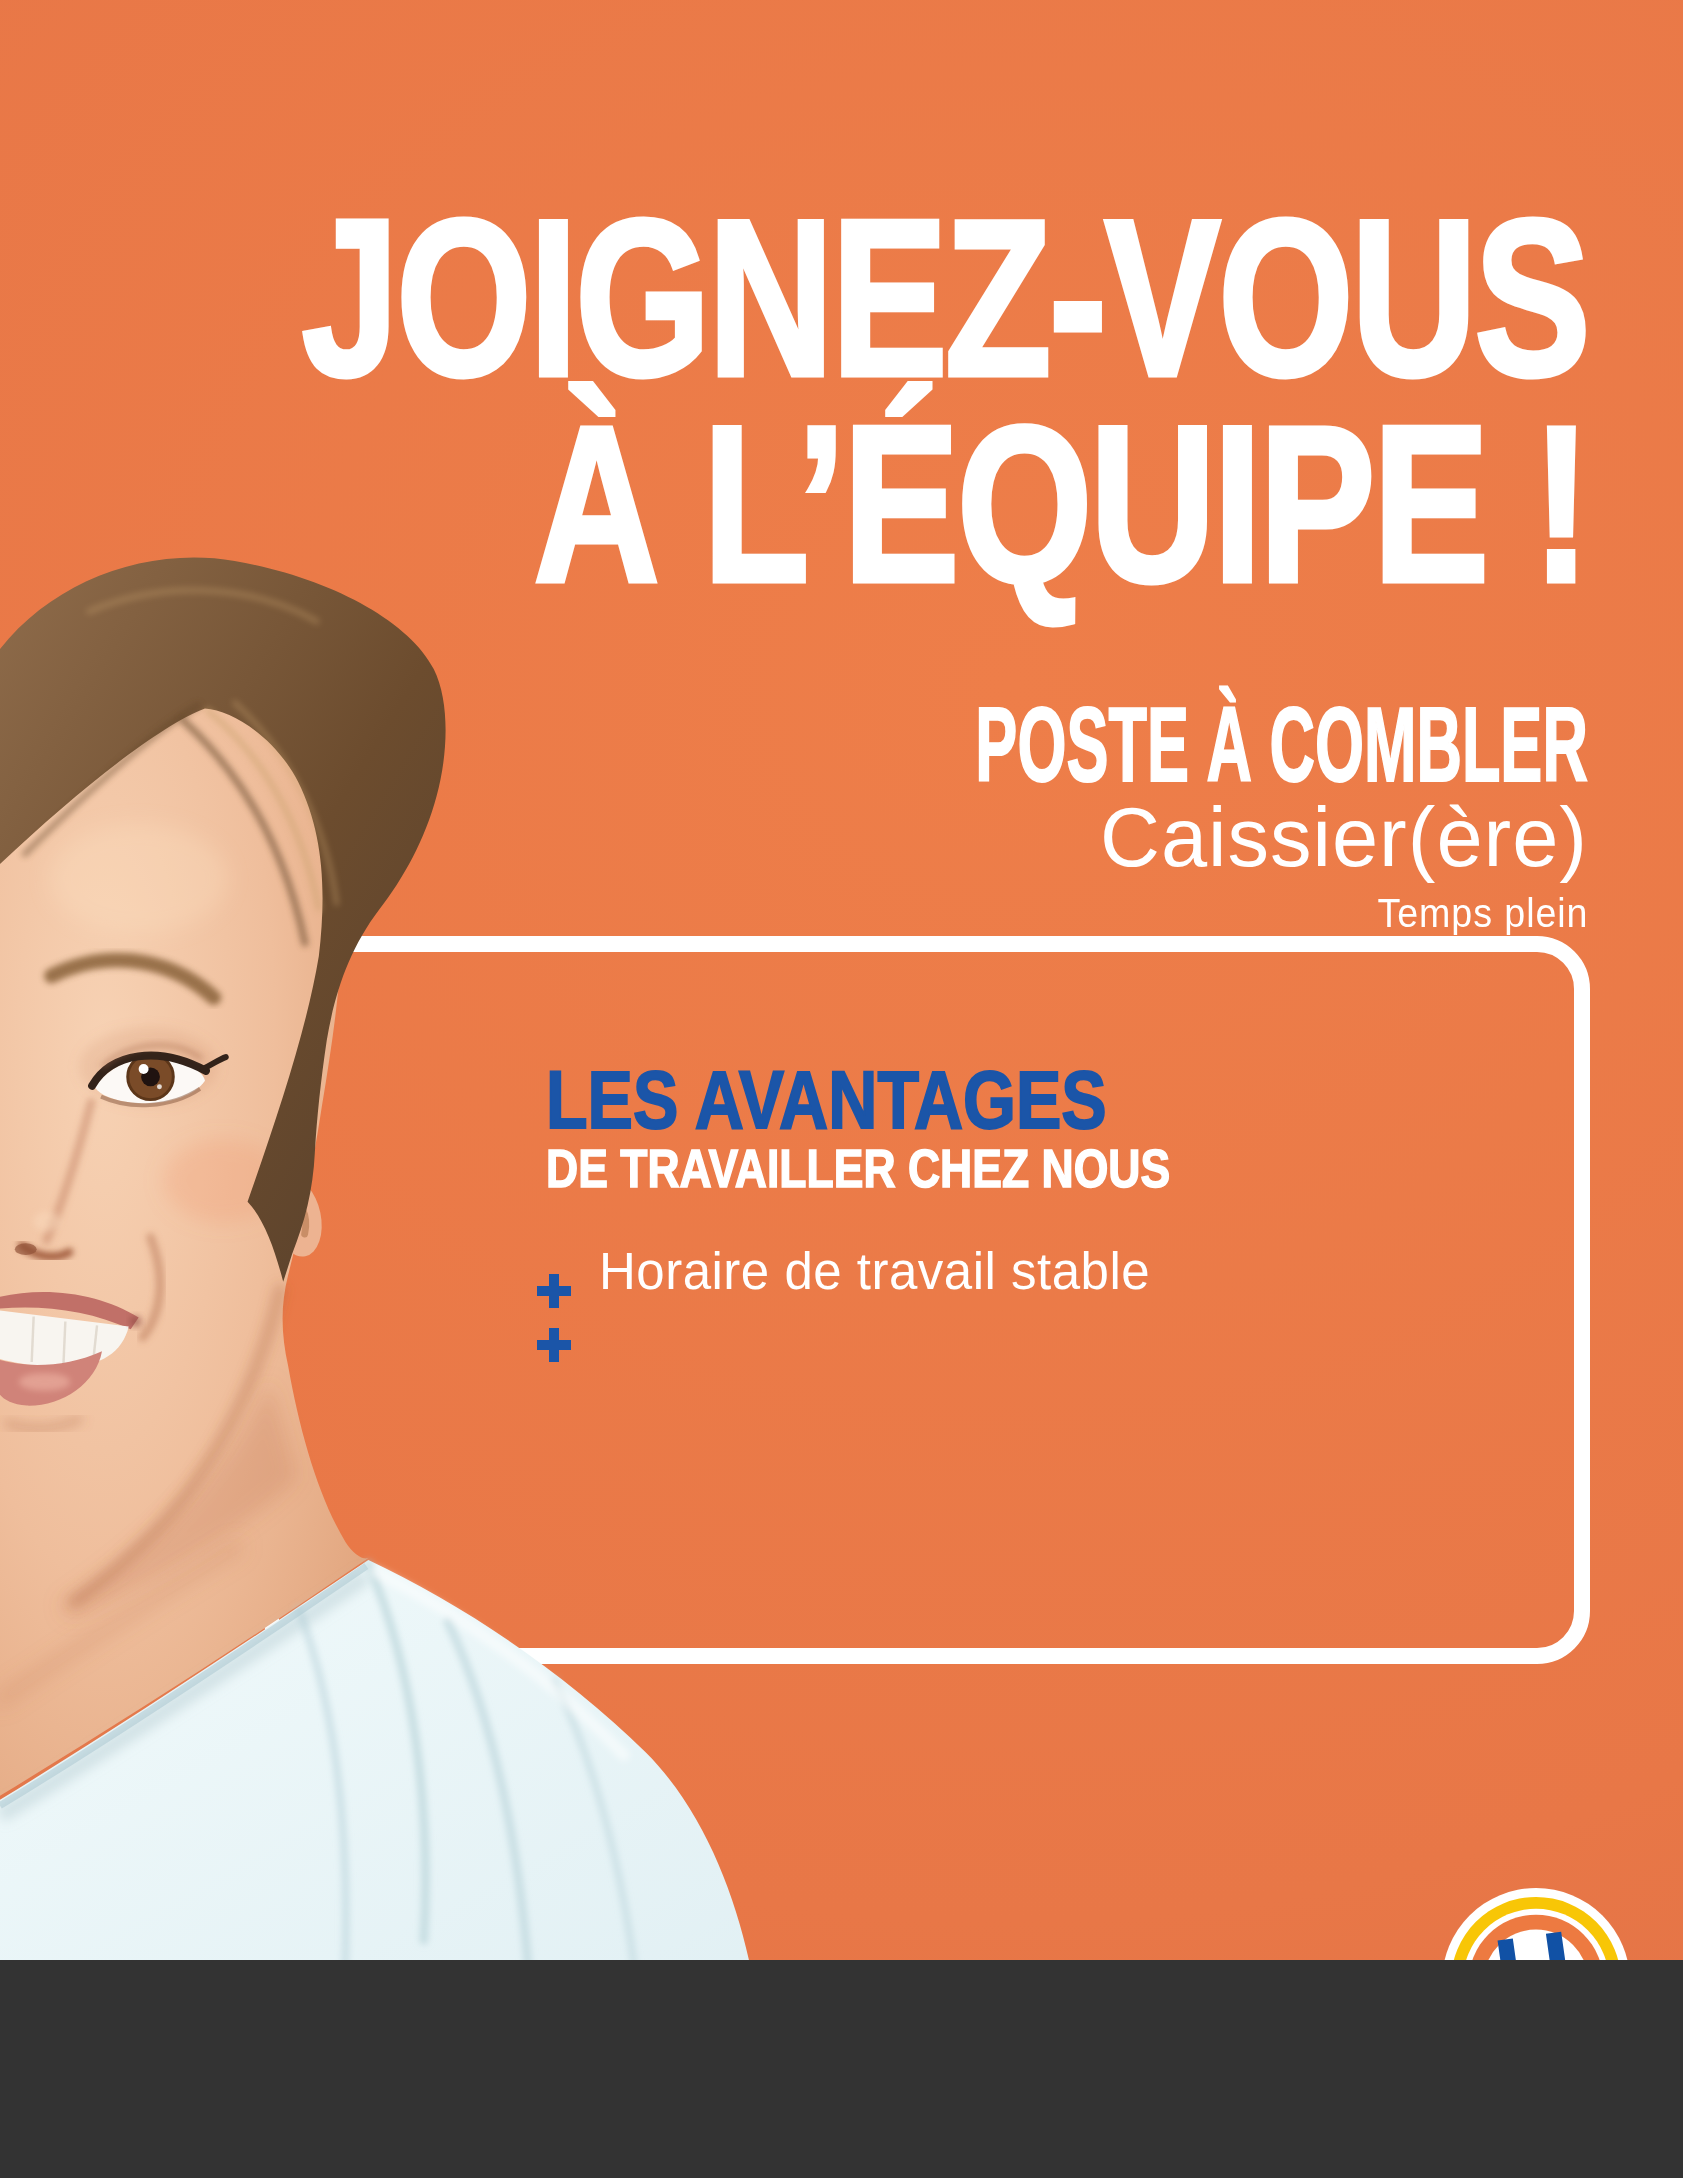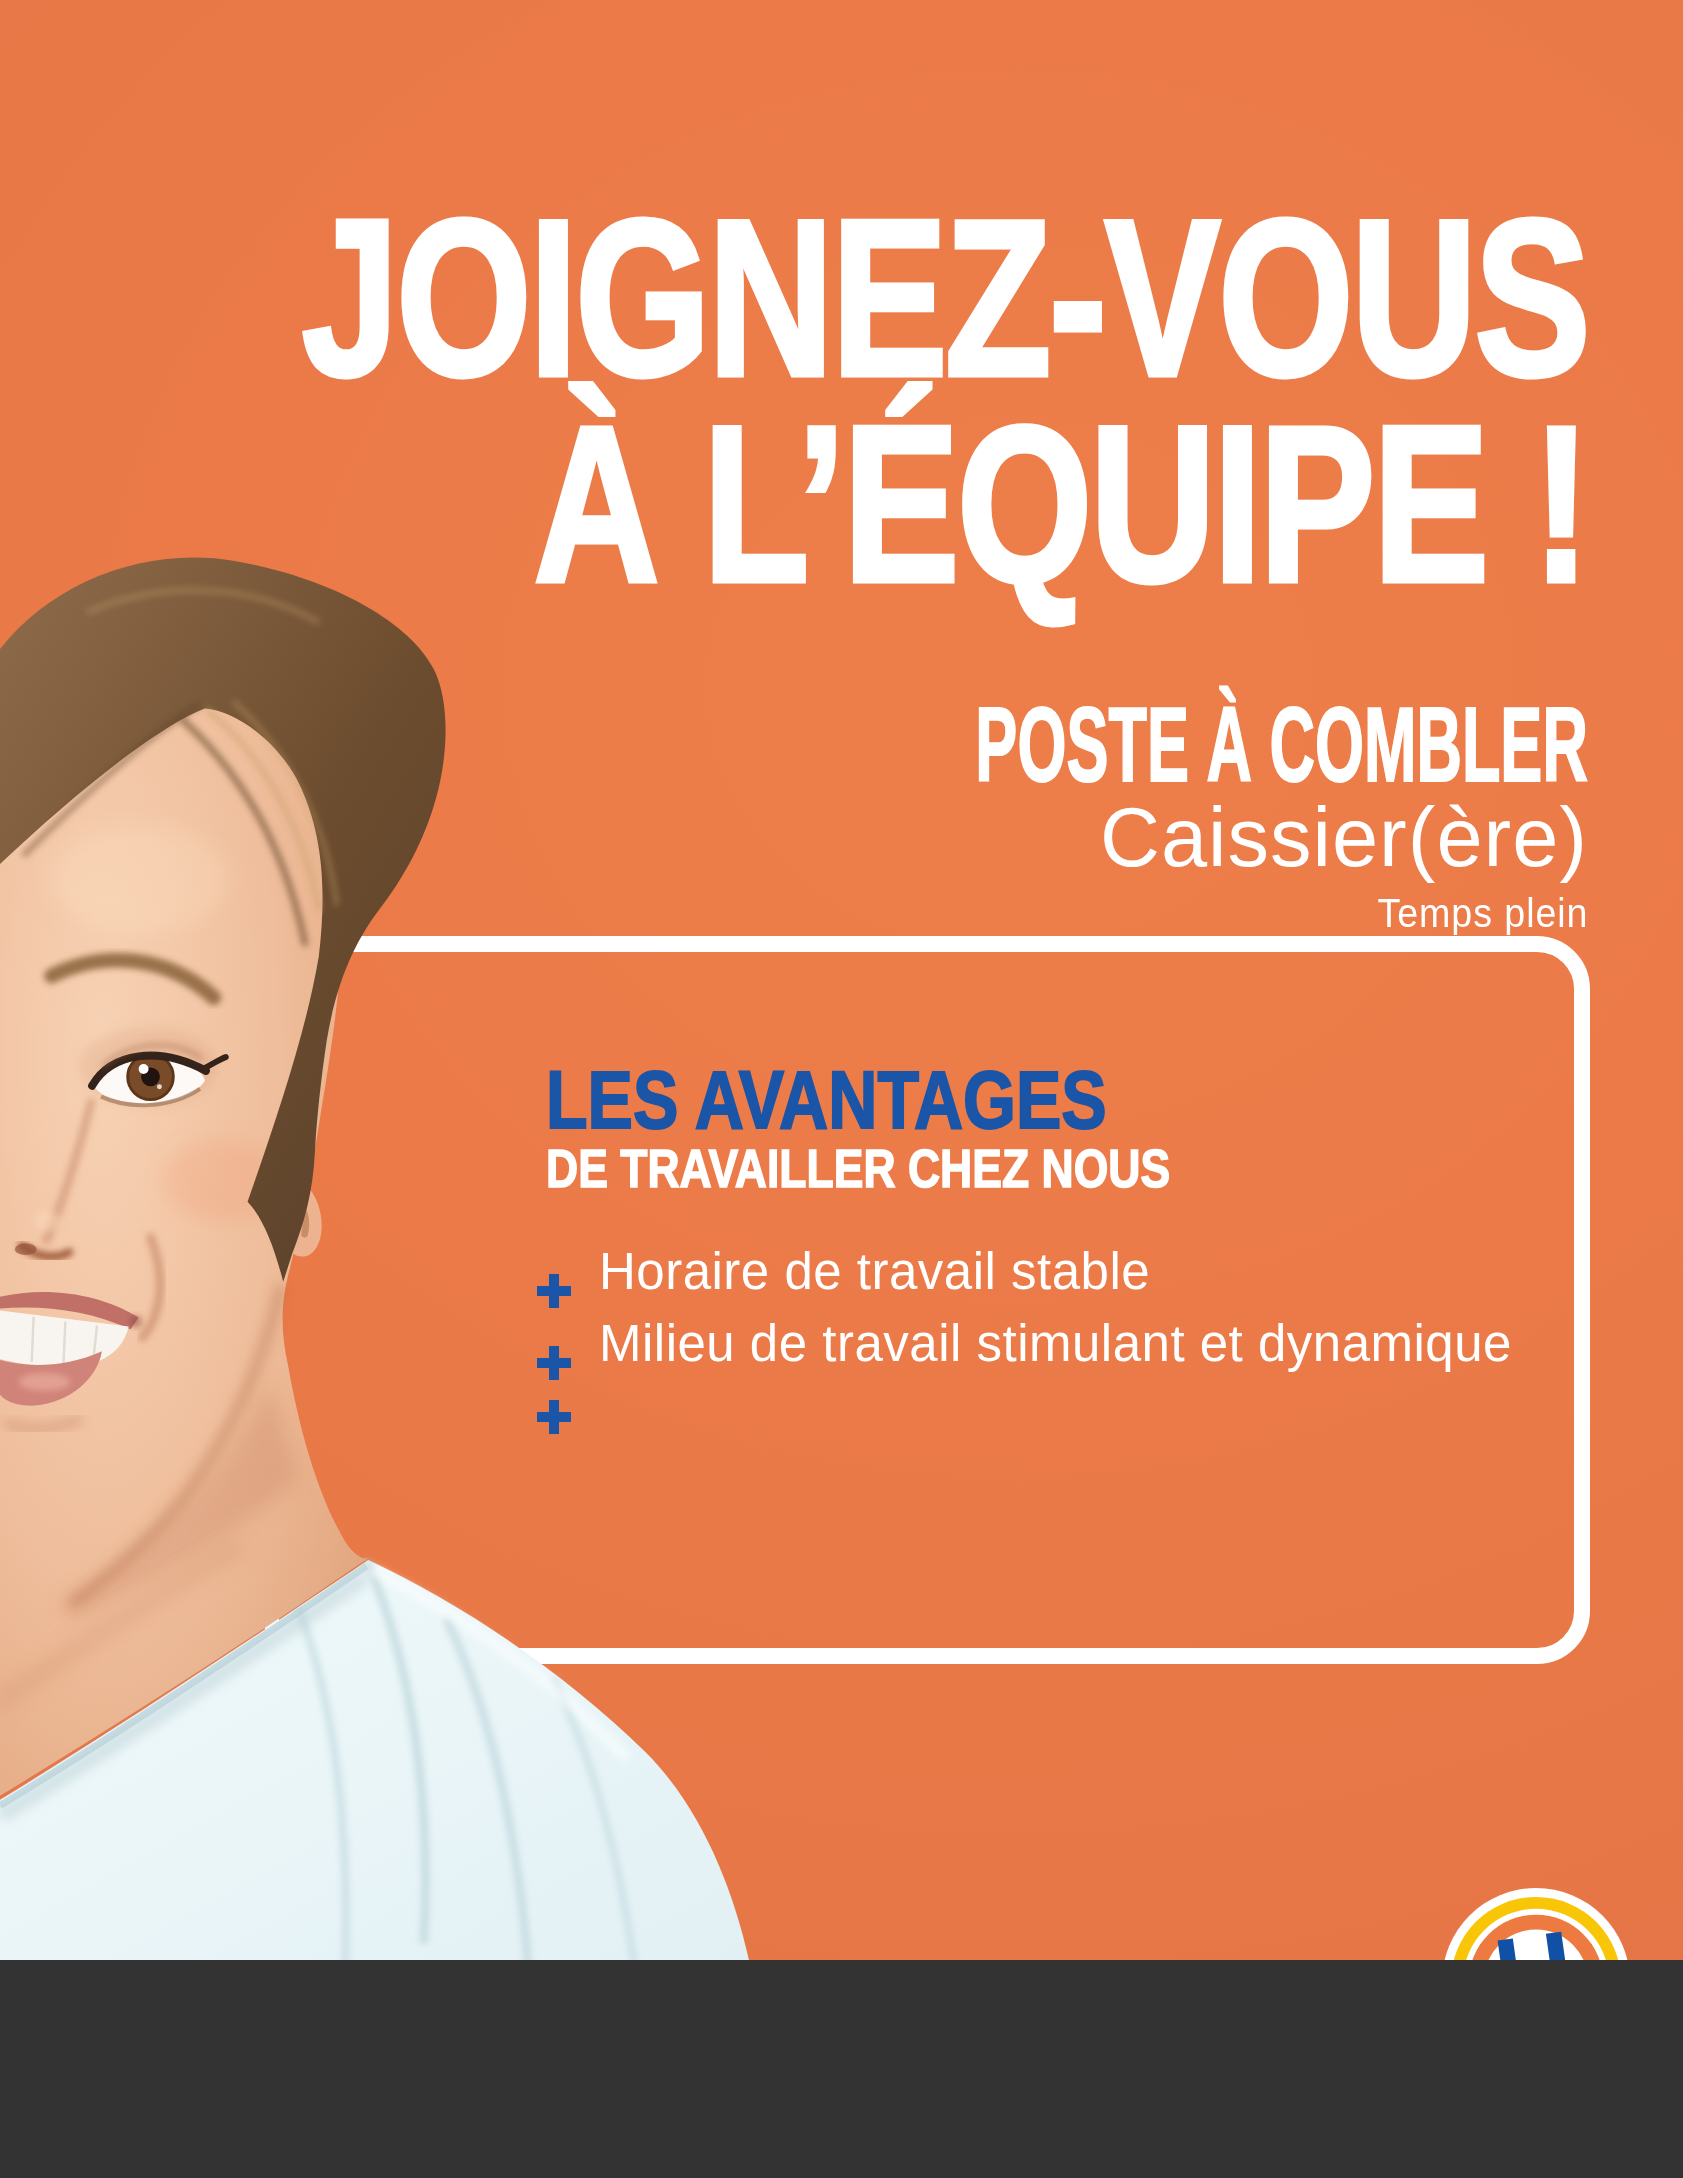--- a/index.html
+++ b/index.html
@@ -74,26 +74,20 @@
 
   <div class="benefits-title">LES AVANTAGES</div>
   <div class="benefits-subtitle">DE TRAVAILLER CHEZ NOUS</div>
 
   <ul class="benefits-list">
     <li class="benefit-item">
       <svg class="plus-icon" viewBox="0 0 34 34">
         <path d="M12,0 h10 v12 h12 v10 h-12 v12 h-10 v-12 h-12 v-10 h12 z" fill="#1B55A8"></path>
       </svg>
       <span class="benefit-text">Horaire de travail stable</span>
-    </li>
-    <li class="benefit-item">
-      <svg class="plus-icon" viewBox="0 0 34 34">
-        <path d="M12,0 h10 v12 h12 v10 h-12 v12 h-10 v-12 h-12 v-10 h12 z" fill="#1B55A8"></path>
-      </svg>
-      <span class="benefit-text">Milieu de travail stimulant et dynamique</span>
     </li>
     <li class="benefit-item">
       <svg class="plus-icon" viewBox="0 0 34 34">
         <path d="M12,0 h10 v12 h12 v10 h-12 v12 h-10 v-12 h-12 v-10 h12 z" fill="#1B55A8"></path>
       </svg>
     </li>
   </ul>
 
   <svg class="woman" viewBox="0 0 920 1645">
     <defs>

